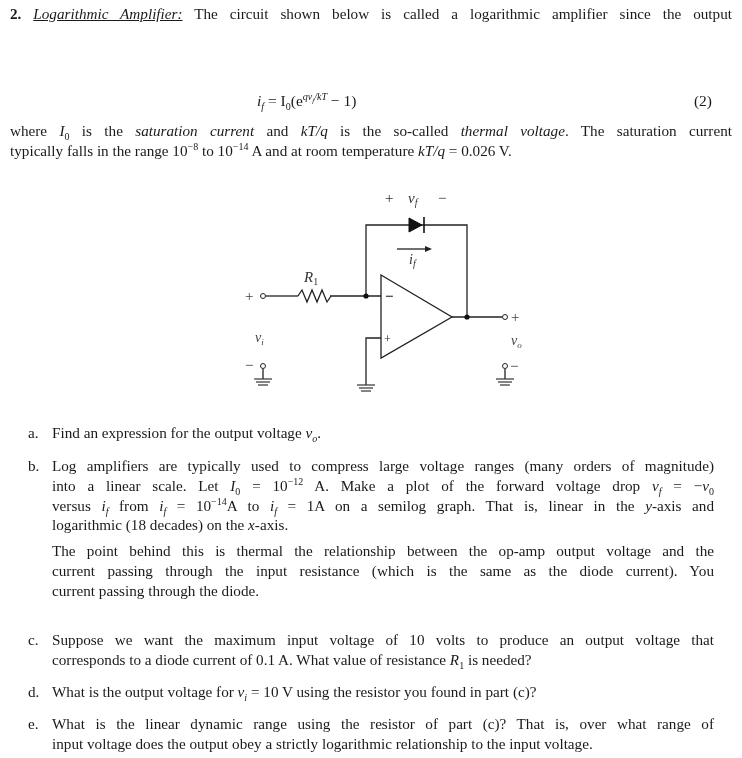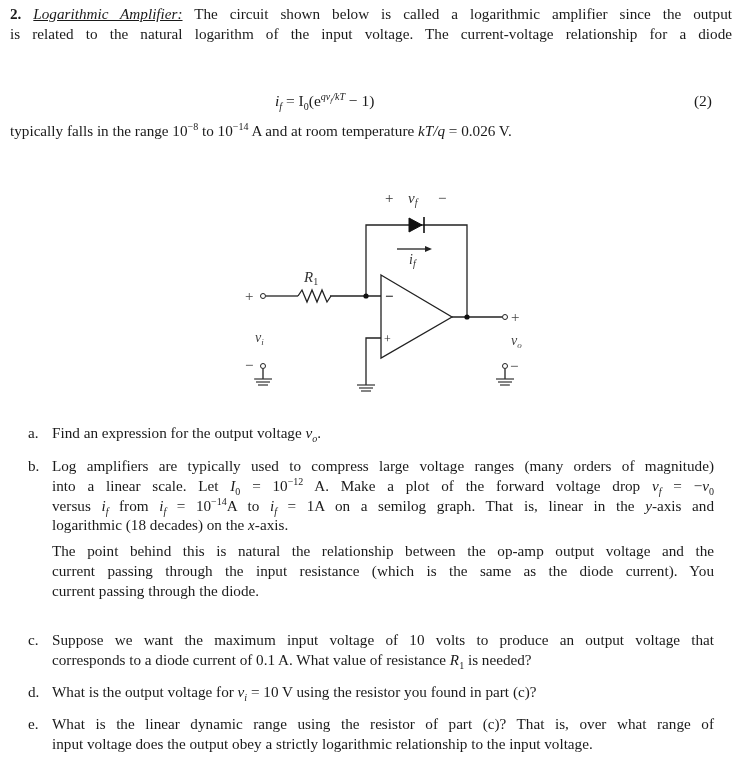--- a/index.html
+++ b/index.html
@@ -6,47 +6,47 @@
   body { width:742px; height:758px; position:relative; overflow:hidden;
          font-family:"DejaVu Serif", "Liberation Serif", serif; color:#1a1a1a; }
   .para { position:absolute; left:10px; width:722px; font-size:15.2px; line-height:19.5px;
           font-family:"Liberation Serif", serif; text-align:justify; }
   .line { display:block; white-space:nowrap; }
   .justify { text-align:justify; text-align-last:justify; }
   .bold { font-weight:bold; }
   .ul { text-decoration:underline; font-style:italic; }
   .it { font-style:italic; }
   .eq { position:absolute; top:92px; left:0; width:742px; font-family:"Liberation Serif", serif; font-size:15.5px; }
-  .eq-body { position:absolute; left:275px; top:0; font-style:italic; white-space:nowrap; }
+  .eq-body { position:absolute; left:257px; top:0; font-style:italic; white-space:nowrap; }
   .eq-num { position:absolute; right:30px; top:0; }
   sup, sub { font-size:10px; line-height:0; }
   .item { position:absolute; left:28px; width:686px; font-family:"Liberation Serif", serif; font-size:15.2px; line-height:19.8px; }
   .item .lbl { position:absolute; left:0; top:0; }
   .item .txt { margin-left:24px; display:block; }
   .item .txt .line { display:block; }
   svg text { font-family:"Liberation Serif", serif; }
 </style>
 </head>
 <body>
 
 <div class="para" style="top:4px;">
   <span class="line justify">
     <span class="bold">2.</span>
     <span class="ul">Logarithmic Amplifier:</span>
     <span>The circuit shown below is called a logarithmic amplifier since the output</span>
   </span>
-  <span class="line justify">is related to the natural logarithm of the input voltage.  The current-voltage relationship for a diode</span>
 </div>
 
 <div class="eq">
   <span class="eq-body"><span>i</span><sub>f</sub><span style="font-style:normal"> = I</span><sub style="font-style:normal">0</sub><span style="font-style:normal">(e</span><sup><span>qv</span><sub style="font-size:7px">f</sub><span>/kT</span></sup><span style="font-style:normal"> − 1)</span></span>
   <span class="eq-num">(2)</span>
 </div>
 
 <div class="para" style="top:121px;">
+  <span class="line justify"><span>where </span><span class="it">I</span><sub>0</sub><span> is the </span><span class="it">saturation current</span><span> and </span><span class="it">kT/q</span><span> is the so-called </span><span class="it">thermal voltage</span><span>. The saturation current</span></span>
   <span class="line"><span>typically falls in the range 10</span><sup>−8</sup><span> to 10</span><sup>−14</sup><span> A and at room temperature </span><span class="it">kT/q</span><span> = 0.026 V.</span></span>
 </div>
 
 <svg style="position:absolute;left:0;top:0;" width="742" height="410" viewBox="0 0 742 410">
   <g stroke="#222" stroke-width="1.3" fill="none">
 
     <path d="M366 296 V225 H467 V317"></path>
 
     <path d="M266 296 H298"></path>
     <path d="M298 296 l4 -6 l5 12 l5 -12 l5 12 l5 -12 l5 12 l4 -6"></path>
@@ -114,21 +114,21 @@
 </div>
 
 <div class="item" style="top:456px;">
   <span class="lbl">b.</span>
   <span class="txt">
     <span class="line justify">Log amplifiers are typically used to compress large voltage ranges (many orders of magnitude)</span>
     <span class="line justify"><span>into a linear scale.  Let </span><span class="it">I</span><sub>0</sub><span> = 10</span><sup>−12</sup><span> A. Make a plot of the forward voltage drop </span><span class="it">v</span><sub class="it">f</sub><span> = −</span><span class="it">v</span><sub>0</sub></span>
     <span class="line justify"><span>versus </span><span class="it">i</span><sub class="it">f</sub><span> from </span><span class="it">i</span><sub class="it">f</sub><span> = 10</span><sup>−14</sup><span>A to </span><span class="it">i</span><sub class="it">f</sub><span> = 1A on a semilog graph. That is, linear in the </span><span class="it">y</span><span>-axis and</span></span>
     <span class="line"><span>logarithmic (18 decades) on the </span><span class="it">x</span><span>-axis.</span></span>
     <span style="display:block;height:6px;"></span>
-    <span class="line justify">The point behind this is natural the relationship between the op-amp output voltage and the</span>
+    <span class="line justify">The point behind this is thermal the relationship between the op-amp output voltage and the</span>
     <span class="line justify">current passing through the input resistance (which is the same as the diode current).  You</span>
     <span class="line">current passing through the diode.</span>
   </span>
 </div>
 
 <div class="item" style="top:630px;">
   <span class="lbl">c.</span>
   <span class="txt">
     <span class="line justify">Suppose we want the maximum input voltage of 10 volts to produce an output voltage that</span>
     <span class="line"><span>corresponds to a diode current of 0.1 A. What value of resistance </span><span class="it">R</span><sub>1</sub><span> is needed?</span></span>

